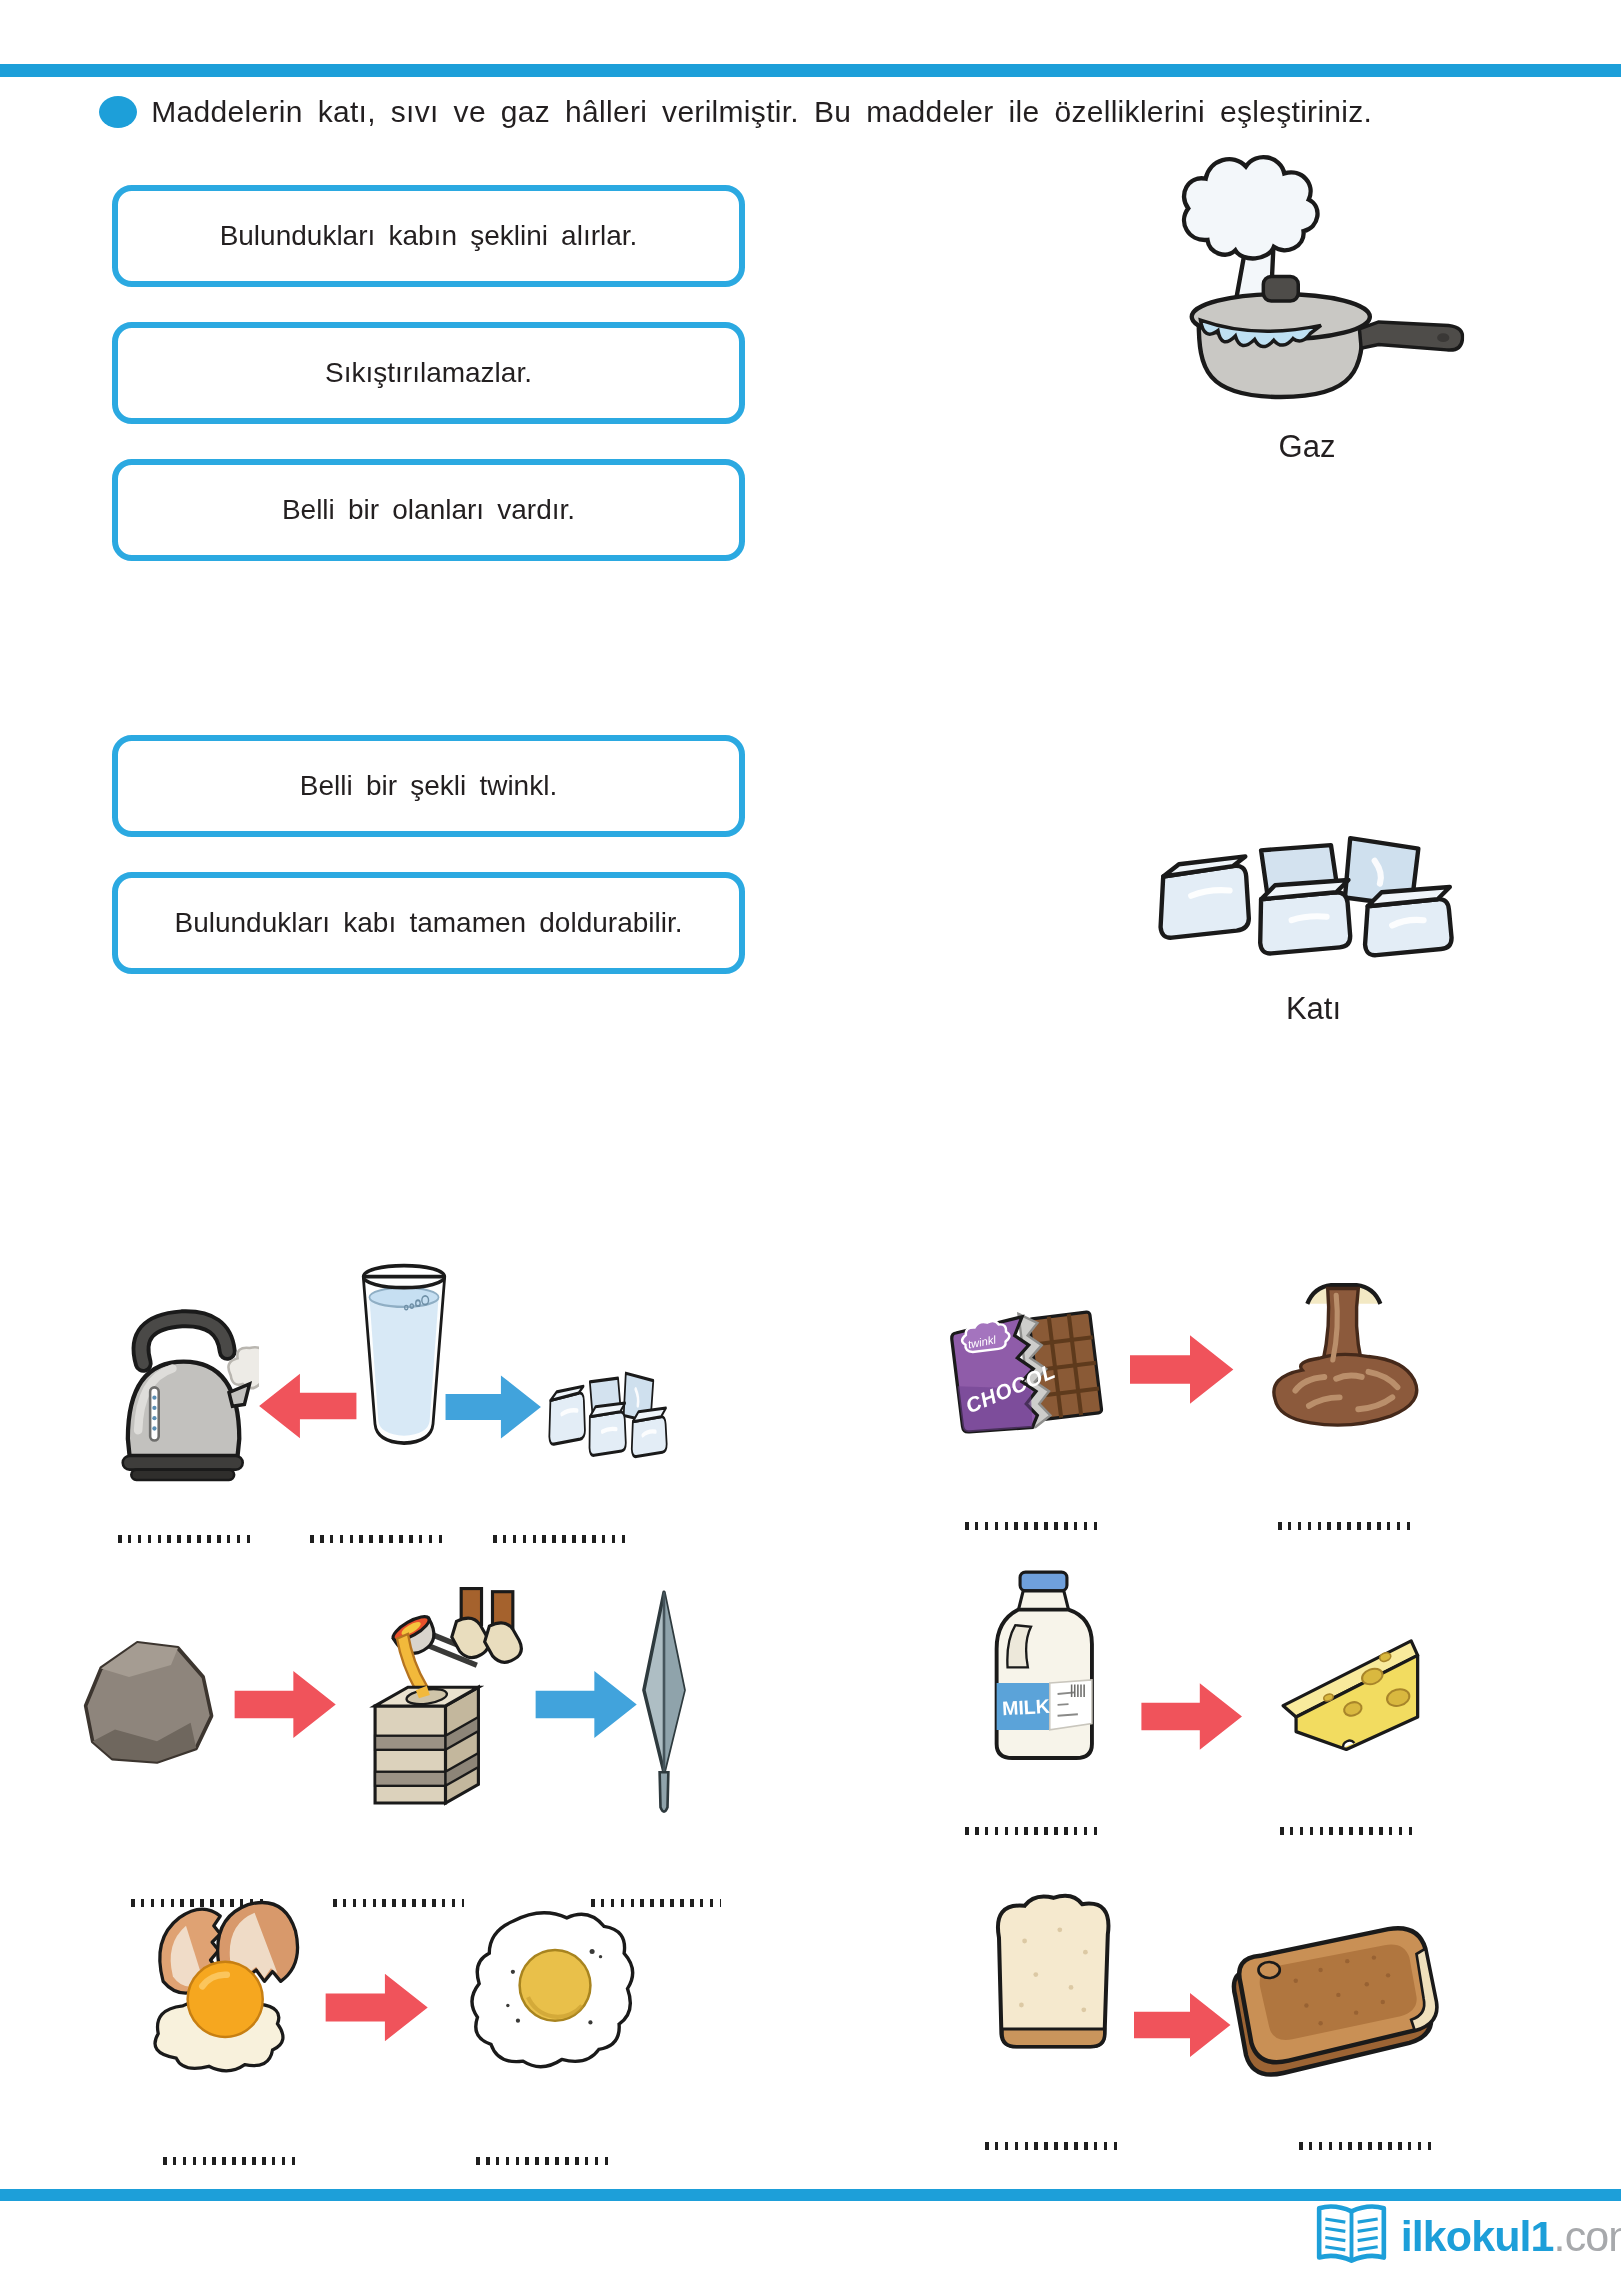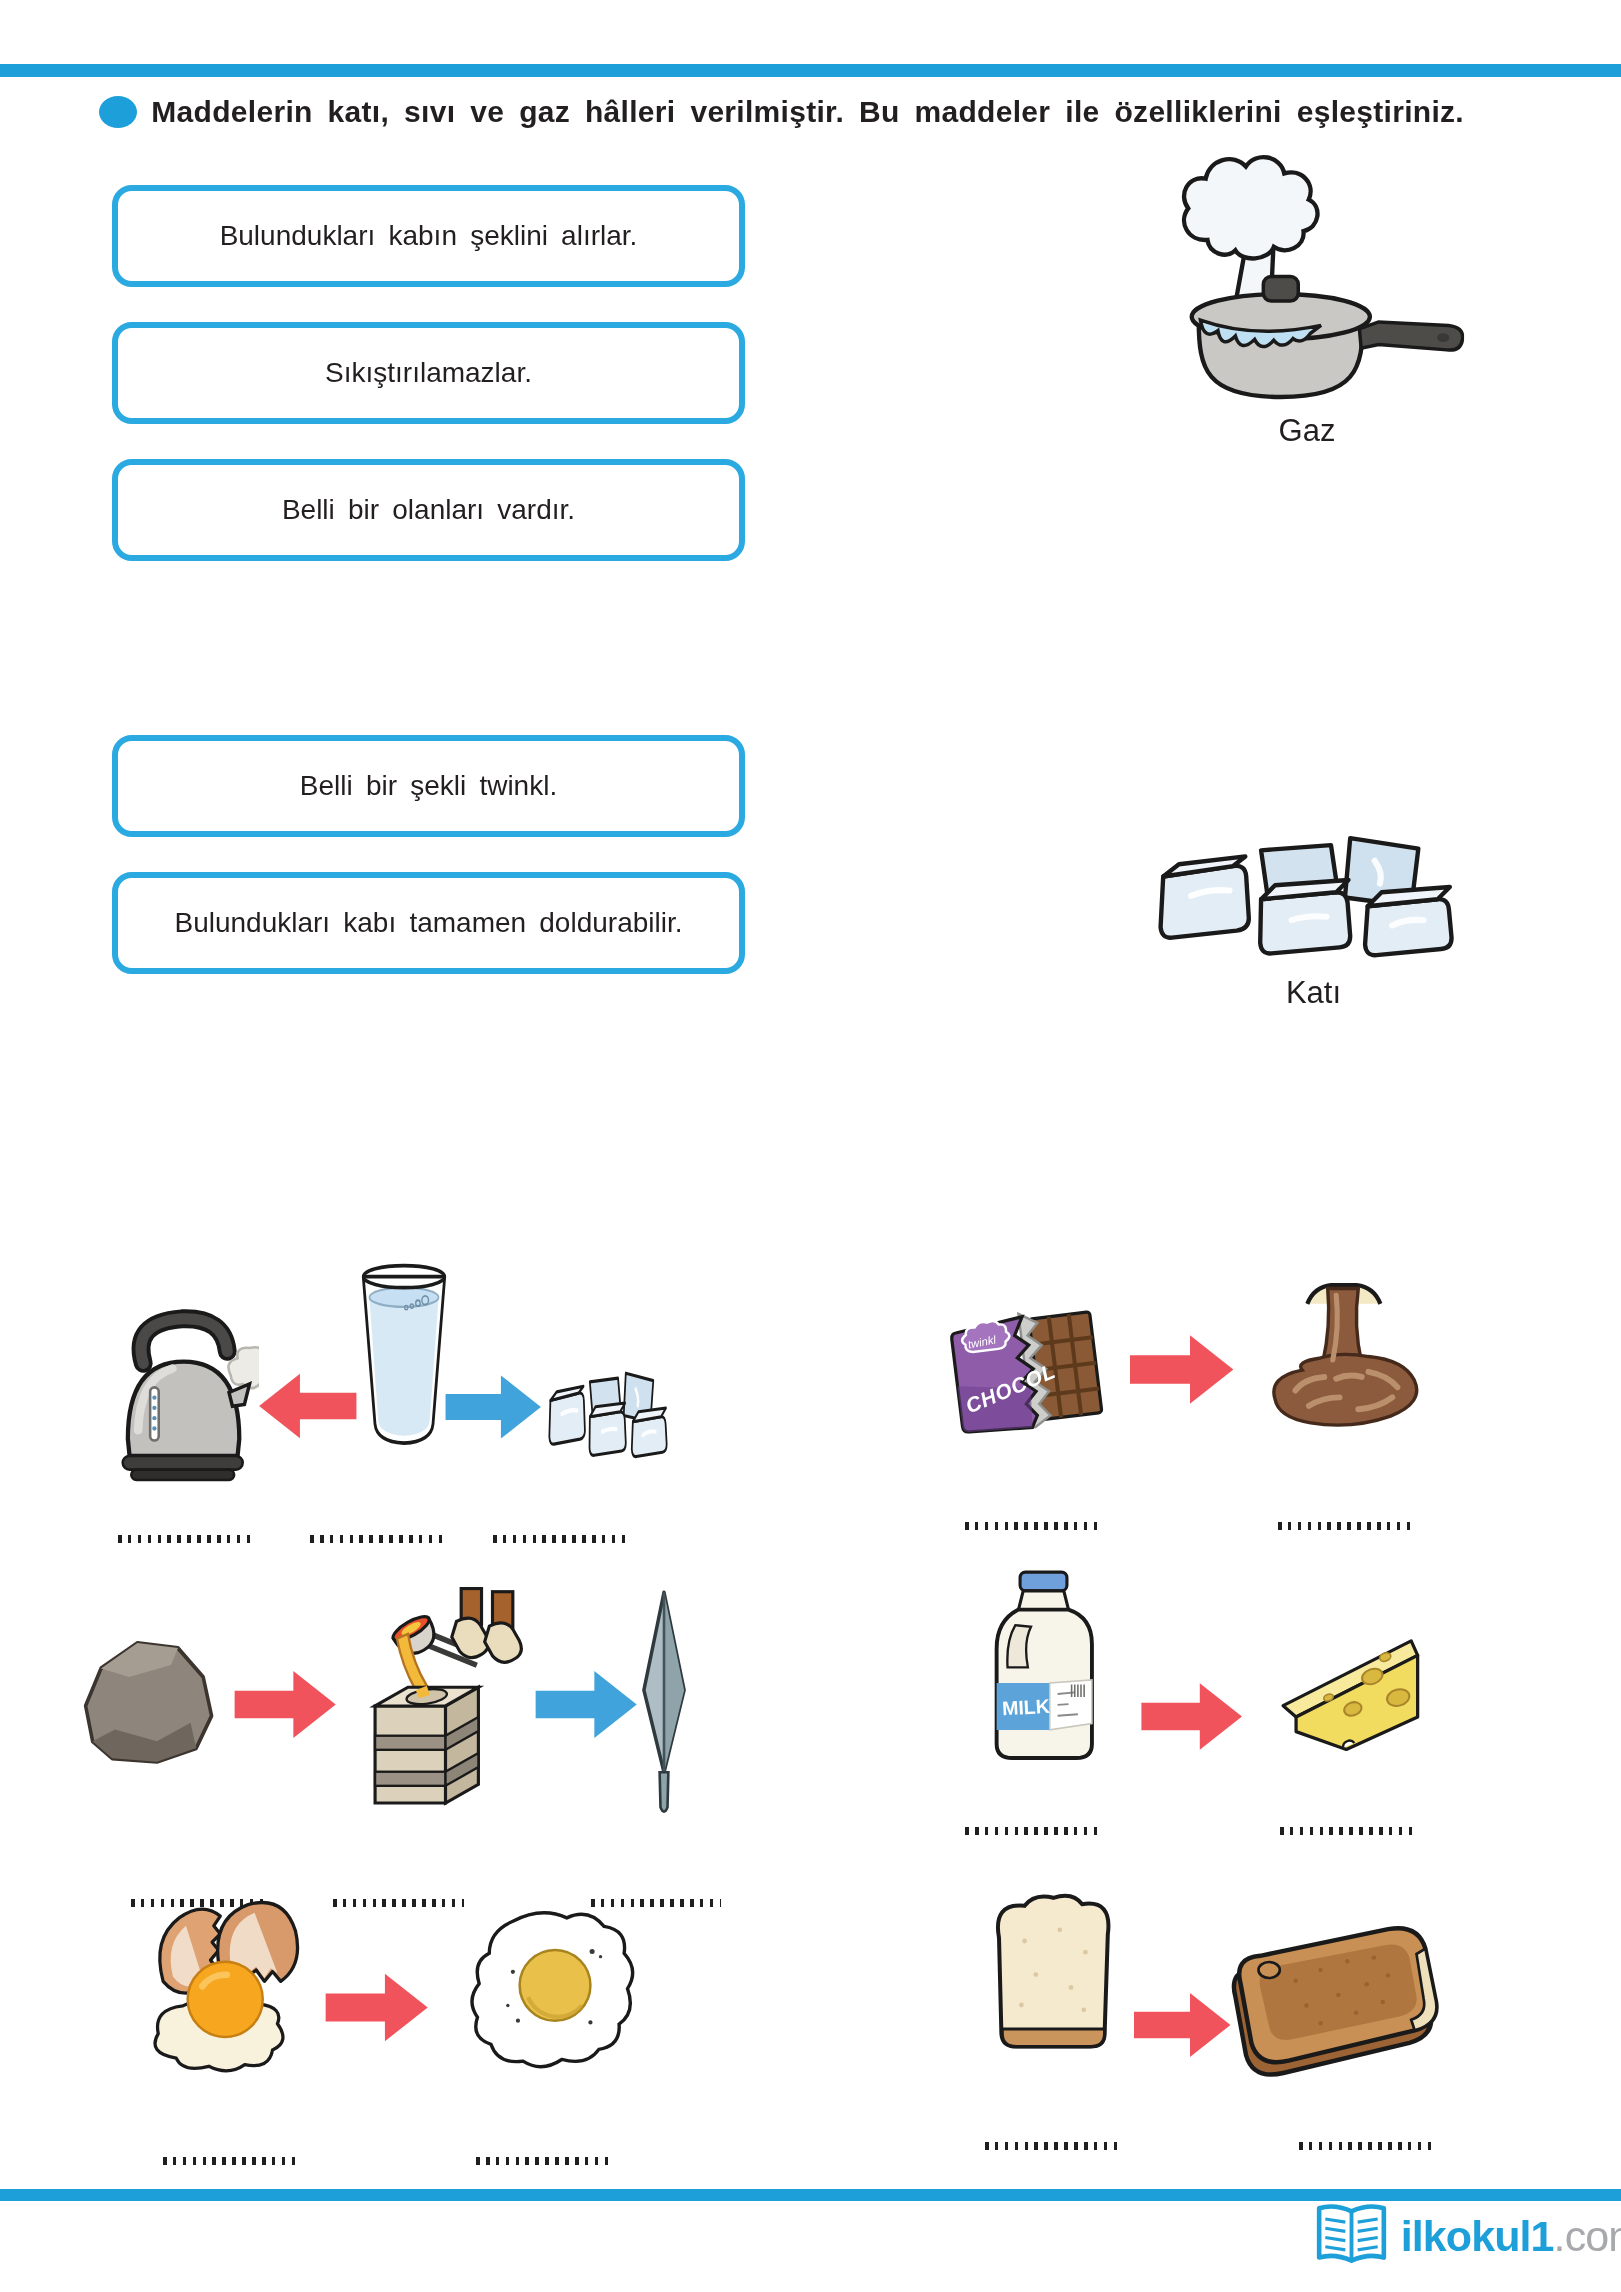--- a/index.html
+++ b/index.html
@@ -1,29 +1,29 @@
 <!DOCTYPE html>
 <html lang="tr" style="--accent: #1D9FD9; --box-border: #2BA9E1; --red-arrow: #F0535B; --blue-arrow: #41A3DC; --text-color: #231F20;font-size:14.3px"><head>
 <meta charset="utf-8">
 <style>
   * { margin:0; padding:0; box-sizing:border-box; }
   html,body { background:#ffffff; }
   body { font-family:"Liberation Sans", sans-serif; color:#231F20; }
   .page { position:relative; width:1621px; height:2293px; background:#ffffff; overflow:hidden; }
   .bar { position:absolute; left:0; width:100%; height:12.5px; background:var(--accent,#1D9FD9); }
   .instr { position:absolute; font-size:30px; letter-spacing:0.3px; word-spacing:6.3px; line-height:1.6; color:#231F20; }
-  .nowrap { white-space:nowrap;font-weight:bold; }
+  .nowrap { white-space:nowrap; }
   .bullet { display:inline-block; width:38px; height:32px; border-radius:50%;
             background:var(--accent,#1D9FD9); vertical-align:-6.3px; margin-right:14.3px; }
   .pbox { position:absolute; left:100px; width:633px; height:102px;
           border:6.3px solid #2BA9E1; border-radius:19.7px; background:#fff;
           display:flex; align-items:center; justify-content:center; text-align:center;
           font-size:28px; word-spacing:5.4px;margin-left:12px; }
   .state { position:absolute; text-align:center; }
-  .state-label { font-size:31px; margin-top:2px; }
+  .state-label { font-size:31px; margin-top:18px; }
   .art { display:block; }
   .abs { position:absolute; }
   .blank { position:absolute; height:8px;
            background:repeating-linear-gradient(90deg,#1f1f1f 0 3.6px,transparent 3.6px 9.9px); }
   .arrow-red  { color:var(--red-arrow,#F0535B); }
   .arrow-blue { color:var(--blue-arrow,#41A3DC); }
   .flip { transform:scaleX(-1); }
   .logo { position:absolute; display:flex; align-items:center; gap:10.7px; }
   .logo-text   { font-size:43px; font-weight:bold; color:var(--accent,#1D9FD9); letter-spacing:-0.9px; }
   .logo-suffix { font-size:43px; font-weight:normal; color:#A7A9AC; letter-spacing:-0.9px; }

